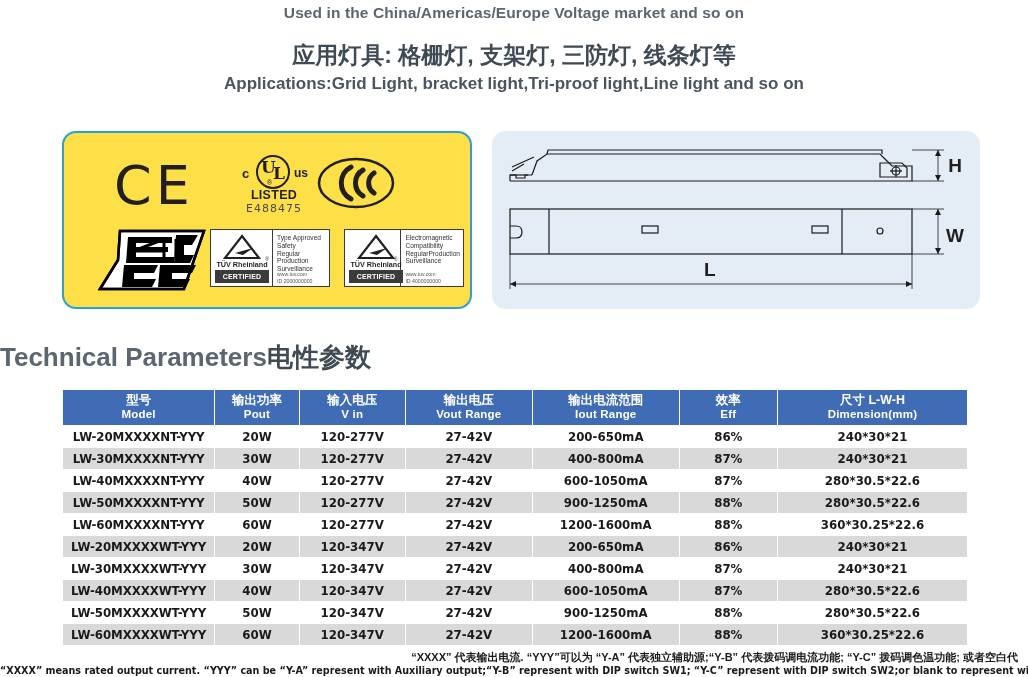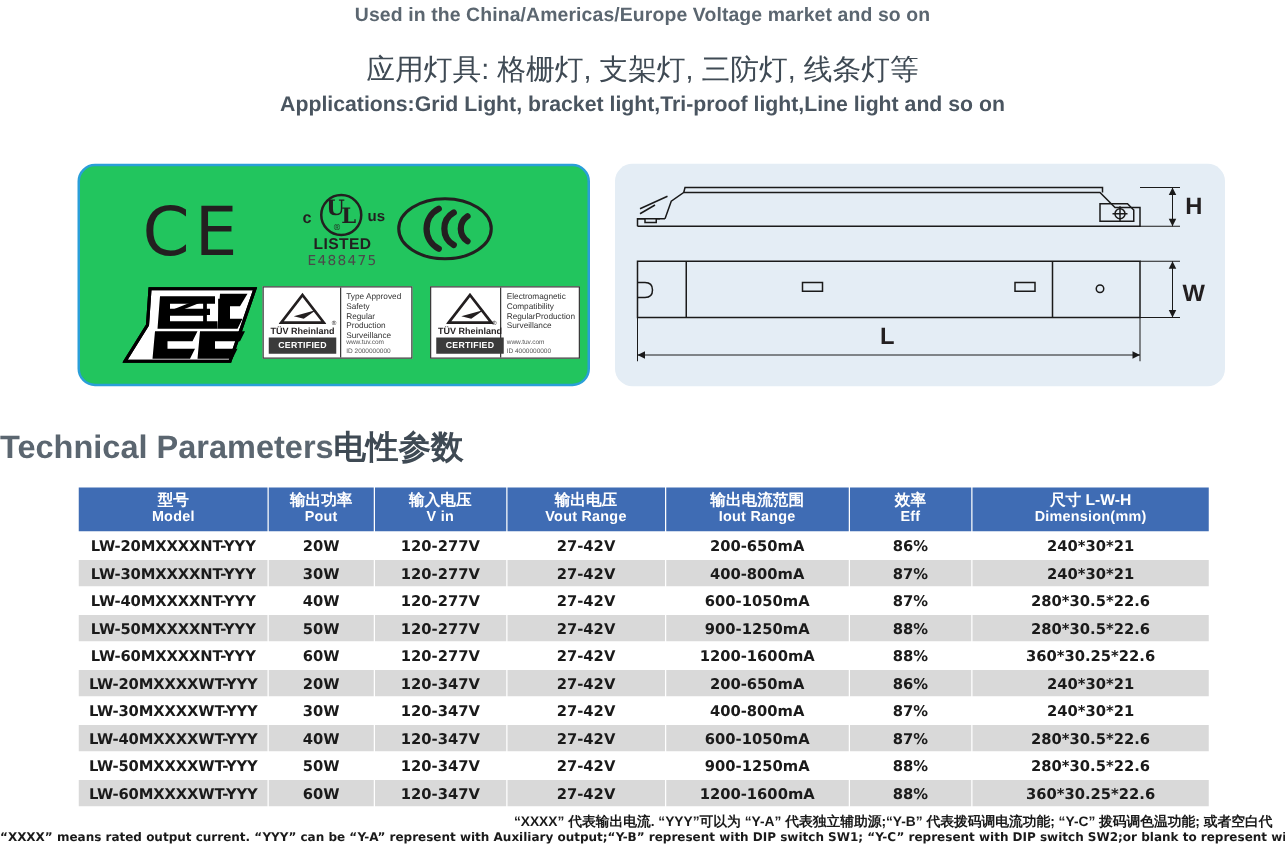--- a/index.html
+++ b/index.html
@@ -13,31 +13,31 @@
   #page { position: relative; width: 1028px; height: 677px; background:#fff; }
 
   
   .hdr-line1 {
     position:absolute; left:0; top:4px; width:1028px;
     text-align:center; color:#5b6670; font-size:15.5px; font-weight:600;
     letter-spacing:.1px;
   }
   .hdr-line2 {
     position:absolute; left:0; top:40px; width:1028px;
-    text-align:center; color:#3f4a54; font-size:23px; font-weight:400;
+    text-align:center; color:#3f4a54; font-size:23px; font-weight:700;
   }
   .hdr-line3 {
     position:absolute; left:0; top:74px; width:1028px;
     text-align:center; color:#4a5560; font-size:17px; font-weight:600;
   }
 
   
   .cert-panel {
     position:absolute; left:62px; top:131px; width:410px; height:178px;
-    background:#22c55e; border:2px solid #2a9fd8; border-radius:14px;
+    background:#fde047; border:2px solid #2a9fd8; border-radius:14px;
   }
   .cert-row1 { position:absolute; left:0; top:14px; width:100%; height:74px; }
   .cert-row2 { position:absolute; left:0; top:92px; width:100%; height:72px; }
 
   .ce-mark { position:absolute; left:50px; top:12px; font-size:0; }
   .ce-glyph { display:inline-block; color:#231f20; font-size:54px; font-weight:400;
               font-family:"DejaVu Sans", sans-serif; line-height:54px; letter-spacing:4px; }
 
   .ul-mark { position:absolute; left:178px; top:6px; width:64px; text-align:center; }
   .ul-top { position:relative; height:34px; }

